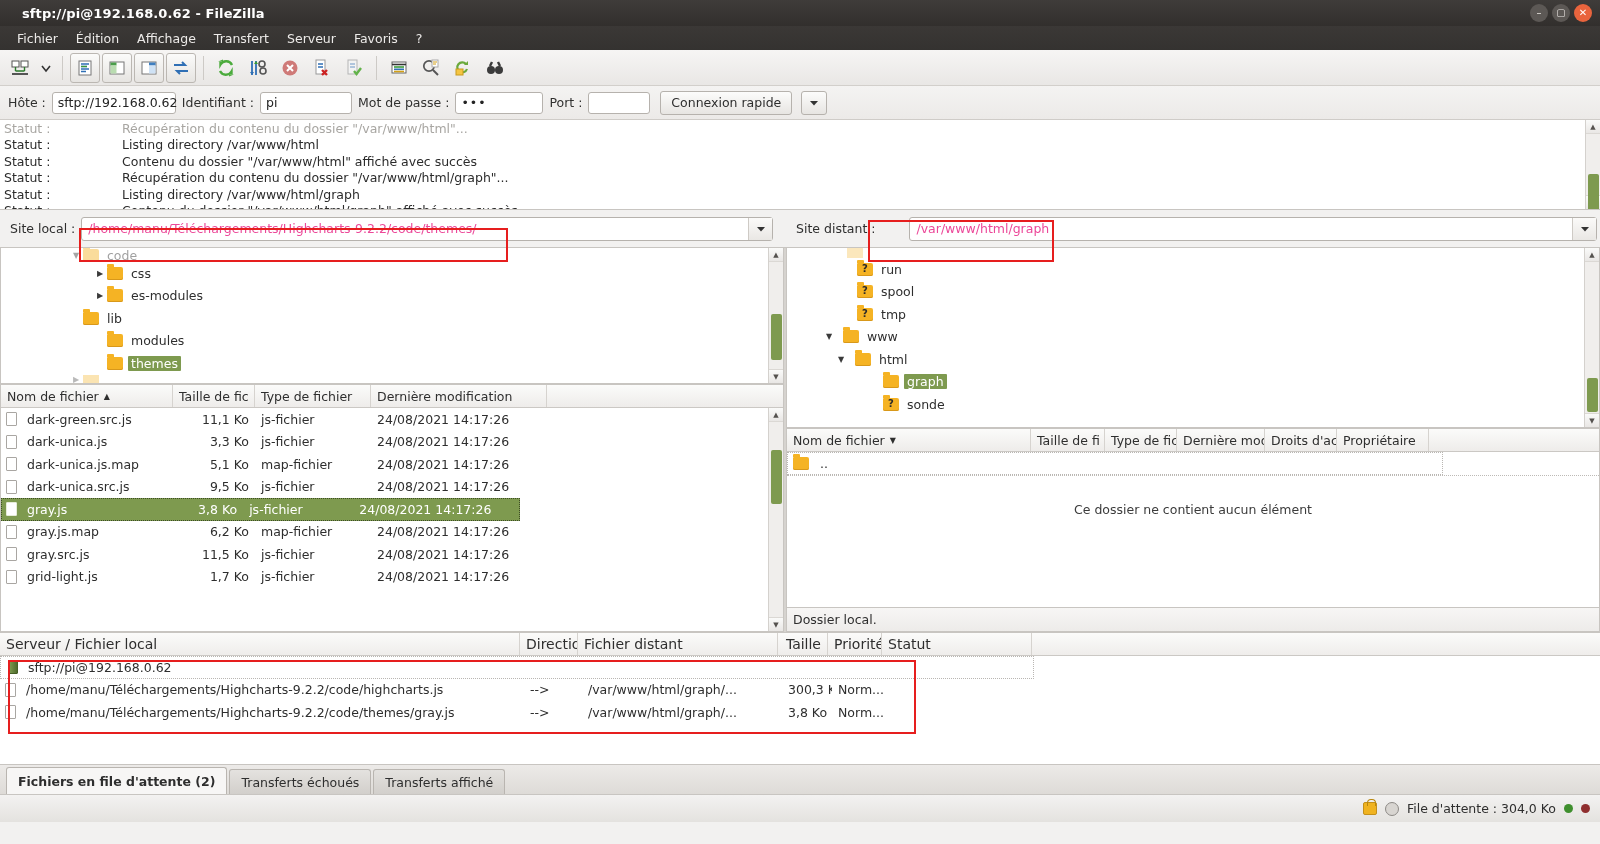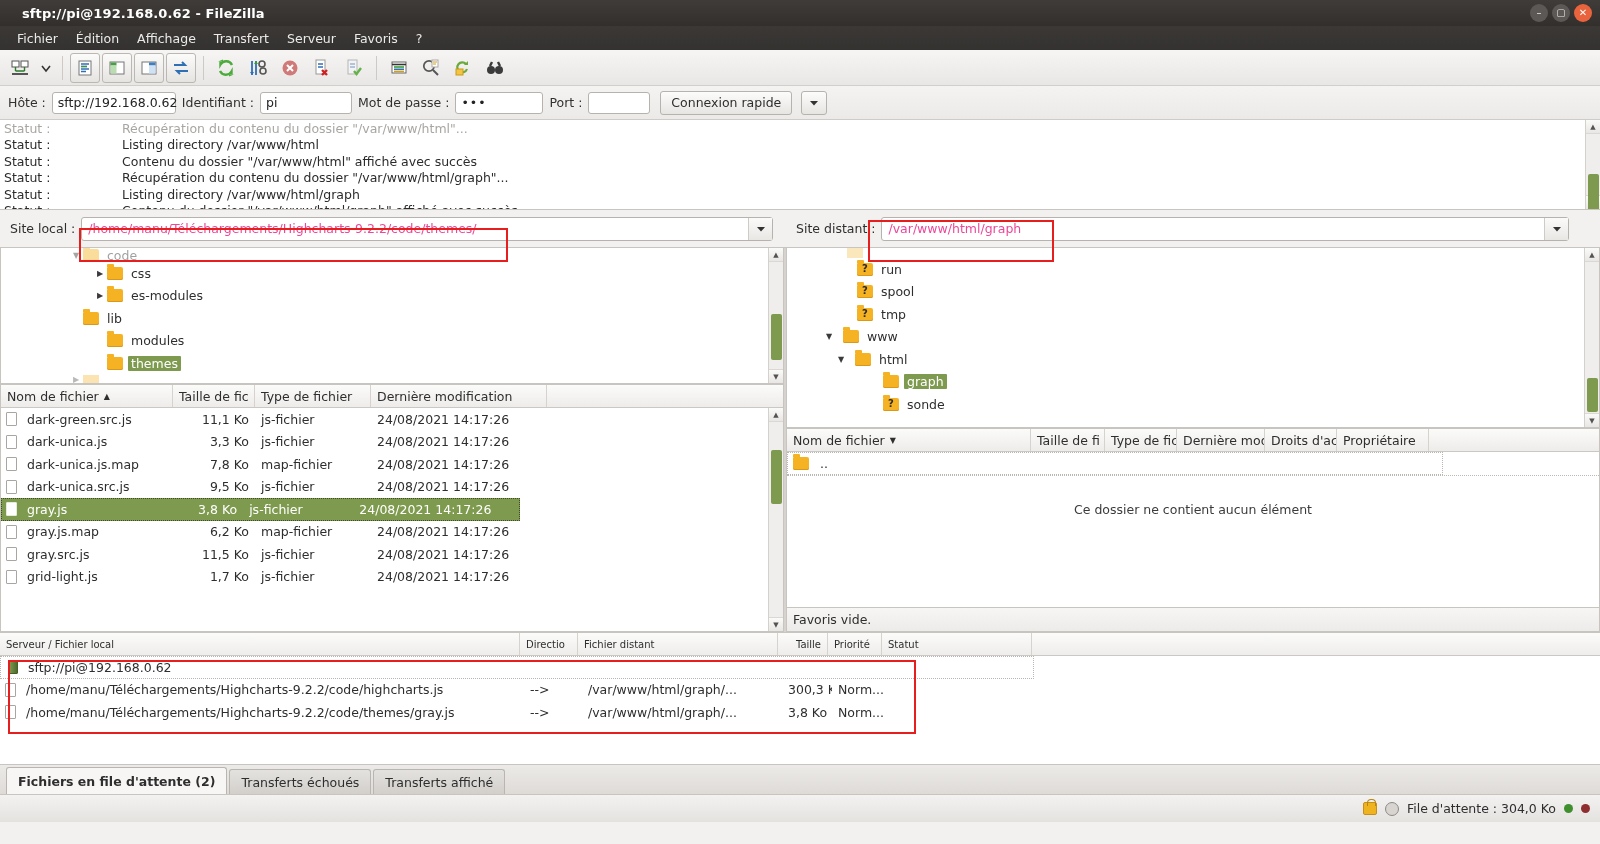--- a/index.html
+++ b/index.html
@@ -246,21 +246,21 @@
     height: 132px;
     background: #ffffff;
     border-top: 1px solid #c8c5c1;
     display: flex; flex-direction: column;
     position: relative;
   }
   .q-header {
     display: flex; height: 23px;
     background: linear-gradient(to bottom,#fbfbfa,#efedeb);
     border-bottom: 1px solid #cbc8c4;
-    font-size: 10px;
+    font-size: 14px;
   }
   .q-th {
     display: flex; align-items: center; padding: 0 6px;
     border-right: 1px solid #d6d3cf; white-space: nowrap; overflow: hidden;
   }
   .q-row { display: flex; height: 22.5px; align-items: center; font-size: 12.5px; white-space: nowrap; }
   .q-row.server { background: #ffffff; }
   .q-cell { padding: 0 6px; overflow: hidden; }
   .server-ico {
     width: 10px; height: 14px; margin: 0 4px 0 8px; flex: none;
@@ -521,21 +521,21 @@
     <span class="site-label">Site local :</span>
     <div class="site-combo" style="width:692px;">
       <span class="val">/home/manu/Téléchargements/Highcharts-9.2.2/code/themes/</span>
       <span class="arrow">
         <svg width="10" height="10" viewBox="0 0 10 10">
             <path d="M1 3 L5 7.5 L9 3" fill="#333"></path>
           </svg>
       </span>
     </div>
   </div>
-  <div class="site-half" style="width:814px;">
+  <div class="site-half" style="width:814px;gap:28px;">
     <span class="site-label">Site distant :</span>
     <div class="site-combo" style="width:688px;">
       <span class="val">/var/www/html/graph</span>
       <span class="arrow">
         <svg width="10" height="10" viewBox="0 0 10 10">
             <path d="M1 3 L5 7.5 L9 3" fill="#333"></path>
           </svg>
       </span>
     </div>
   </div>
@@ -616,21 +616,21 @@
         <div class="fl-row">
           <span class="file-ico"></span>
           <span class="fl-cell" style="width:152px;">dark-unica.js</span>
           <span class="fl-cell num" style="width:82px;">3,3 Ko</span>
           <span class="fl-cell" style="width:116px;">js-fichier</span>
           <span class="fl-cell" style="width:176px;">24/08/2021 14:17:26</span>
         </div>
         <div class="fl-row">
           <span class="file-ico"></span>
           <span class="fl-cell" style="width:152px;">dark-unica.js.map</span>
-          <span class="fl-cell num" style="width:82px;">7,8 Ko</span>
+          <span class="fl-cell num" style="width:82px;">5,1 Ko</span>
           <span class="fl-cell" style="width:116px;">map-fichier</span>
           <span class="fl-cell" style="width:176px;">24/08/2021 14:17:26</span>
         </div>
         <div class="fl-row">
           <span class="file-ico"></span>
           <span class="fl-cell" style="width:152px;">dark-unica.src.js</span>
           <span class="fl-cell num" style="width:82px;">9,5 Ko</span>
           <span class="fl-cell" style="width:116px;">js-fichier</span>
           <span class="fl-cell" style="width:176px;">24/08/2021 14:17:26</span>
         </div>
@@ -748,21 +748,21 @@
         <div class="fl-row" style="width:656px;outline:1px dotted #b9b6b2;outline-offset:-1px;">
           <span class="folder-ico" style="margin-left:6px;"></span>
           <span class="fl-cell">..</span>
         </div>
         <div class="dotted-sep"></div>
         <div class="empty-msg">Ce dossier ne contient aucun élément</div>
       </div>
     </div>
 
     <div class="pane-status">
-      <span>Favoris vide.</span>
+      <span>Dossier local.</span>
     </div>
   </div>
 </div>
 
 <div id="queue">
   <div class="q-header">
     <div class="q-th" style="width:520px;">
       <span>Serveur / Fichier local</span>
     </div>
     <div class="q-th" style="width:58px;">

